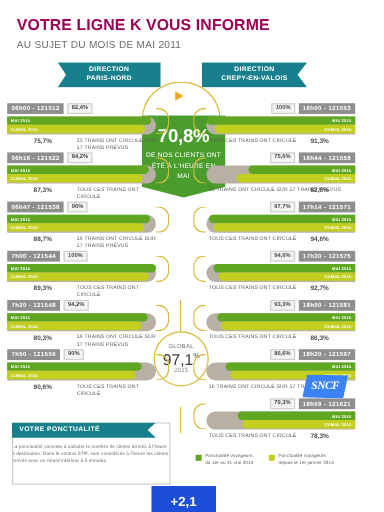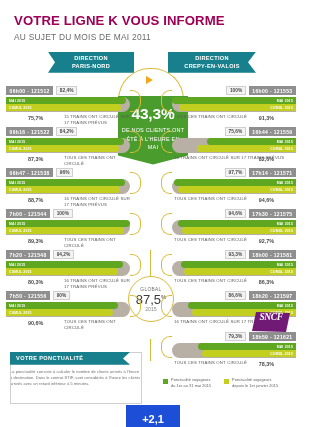--- a/index.html
+++ b/index.html
@@ -163,23 +163,23 @@
 
   .legend{position:absolute;left:163px;top:378px;display:flex;gap:13px;}
   .leg{display:flex;gap:3px;align-items:flex-start;}
   .swatch{width:5px;height:5px;margin-top:.5px;flex:none;}
   .sw-green{background:#5fa621;}
   .sw-lime{background:#c3cf1f;}
   .leg-txt{font-size:3.8px;color:#5a5a5a;line-height:1.5;letter-spacing:.1px;white-space:nowrap;}
 
   .sncf{
     position:absolute;right:10px;bottom:8px;width:38px;height:20px;
-    background:#701a75;
+    background:#3b82f6;
     clip-path:polygon(4px 0,100% 1px,calc(100% - 4px) 100%,0 calc(100% - 1px));
-    display:flex;align-items:flex-start;justify-content:center;
+    display:flex;align-items:center;justify-content:center;
   }
   .sncf span{
     color:#ffffff;font-size:9.5px;font-weight:bold;font-style:italic;
     letter-spacing:-.4px;font-family:"Liberation Serif",serif;
   }
 </style>
 </head>
 <body>
 
 <div class="page">
@@ -198,29 +198,29 @@
       <span>DIRECTION</span>
       <span>CREPY-EN-VALOIS</span>
     </div>
   </div>
 
   <div class="centre">
     <div class="loop"></div>
     <div class="loop-arrow"></div>
 
     <div class="ribbon">
-      <div class="big">43,3%</div>
+      <div class="big">70,8%</div>
       <div class="cap">DE NOS CLIENTS ONT ÉTÉ À L'HEURE EN MAI</div>
     </div>
 
     <div class="stem stem-a"></div>
 
     <div class="circle">
       <div class="lbl">GLOBAL</div>
-      <div class="val"><span>87,5</span><sup>%</sup></div>
+      <div class="val"><span>97,1</span><sup>%</sup></div>
       <div class="yr">2015</div>
     </div>
 
     <div class="stem stem-b"></div>
 
     <div class="ribbon2">
       <div class="big">+2,1</div>
       <div class="cap">POINTS PAR RAPPORT À LA MÊME PÉRIODE EN 2014</div>
     </div>
   </div>

